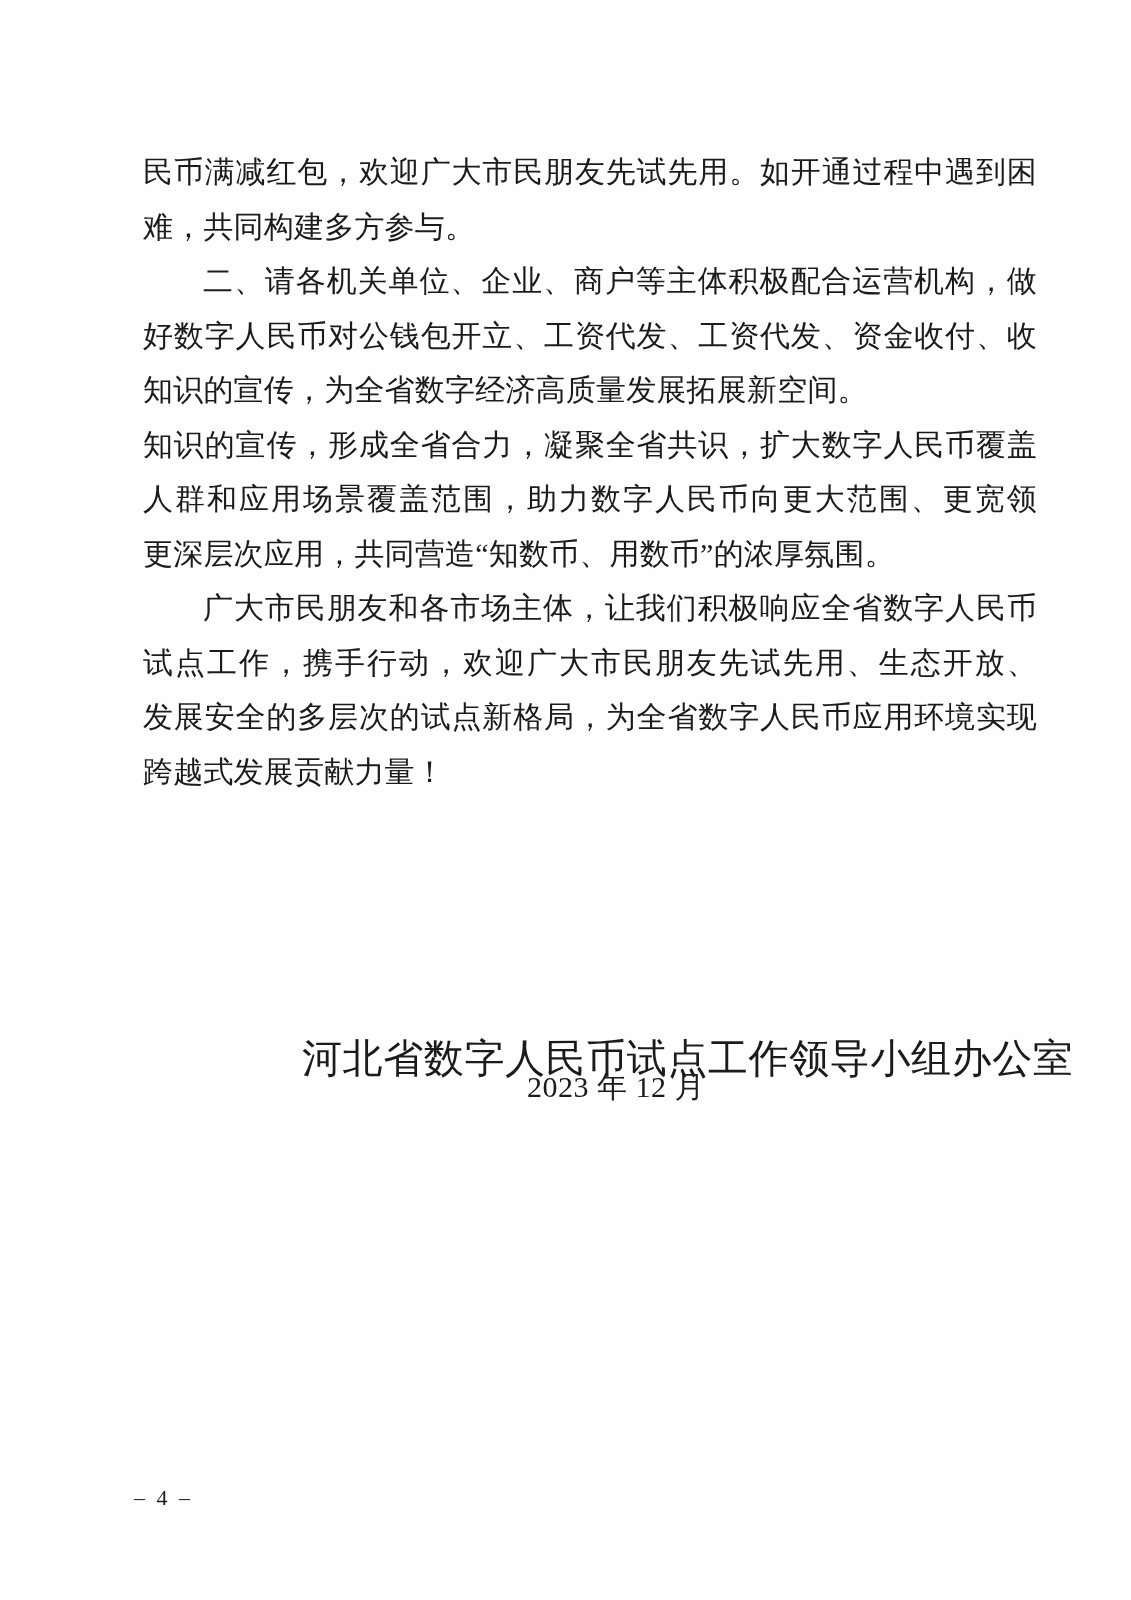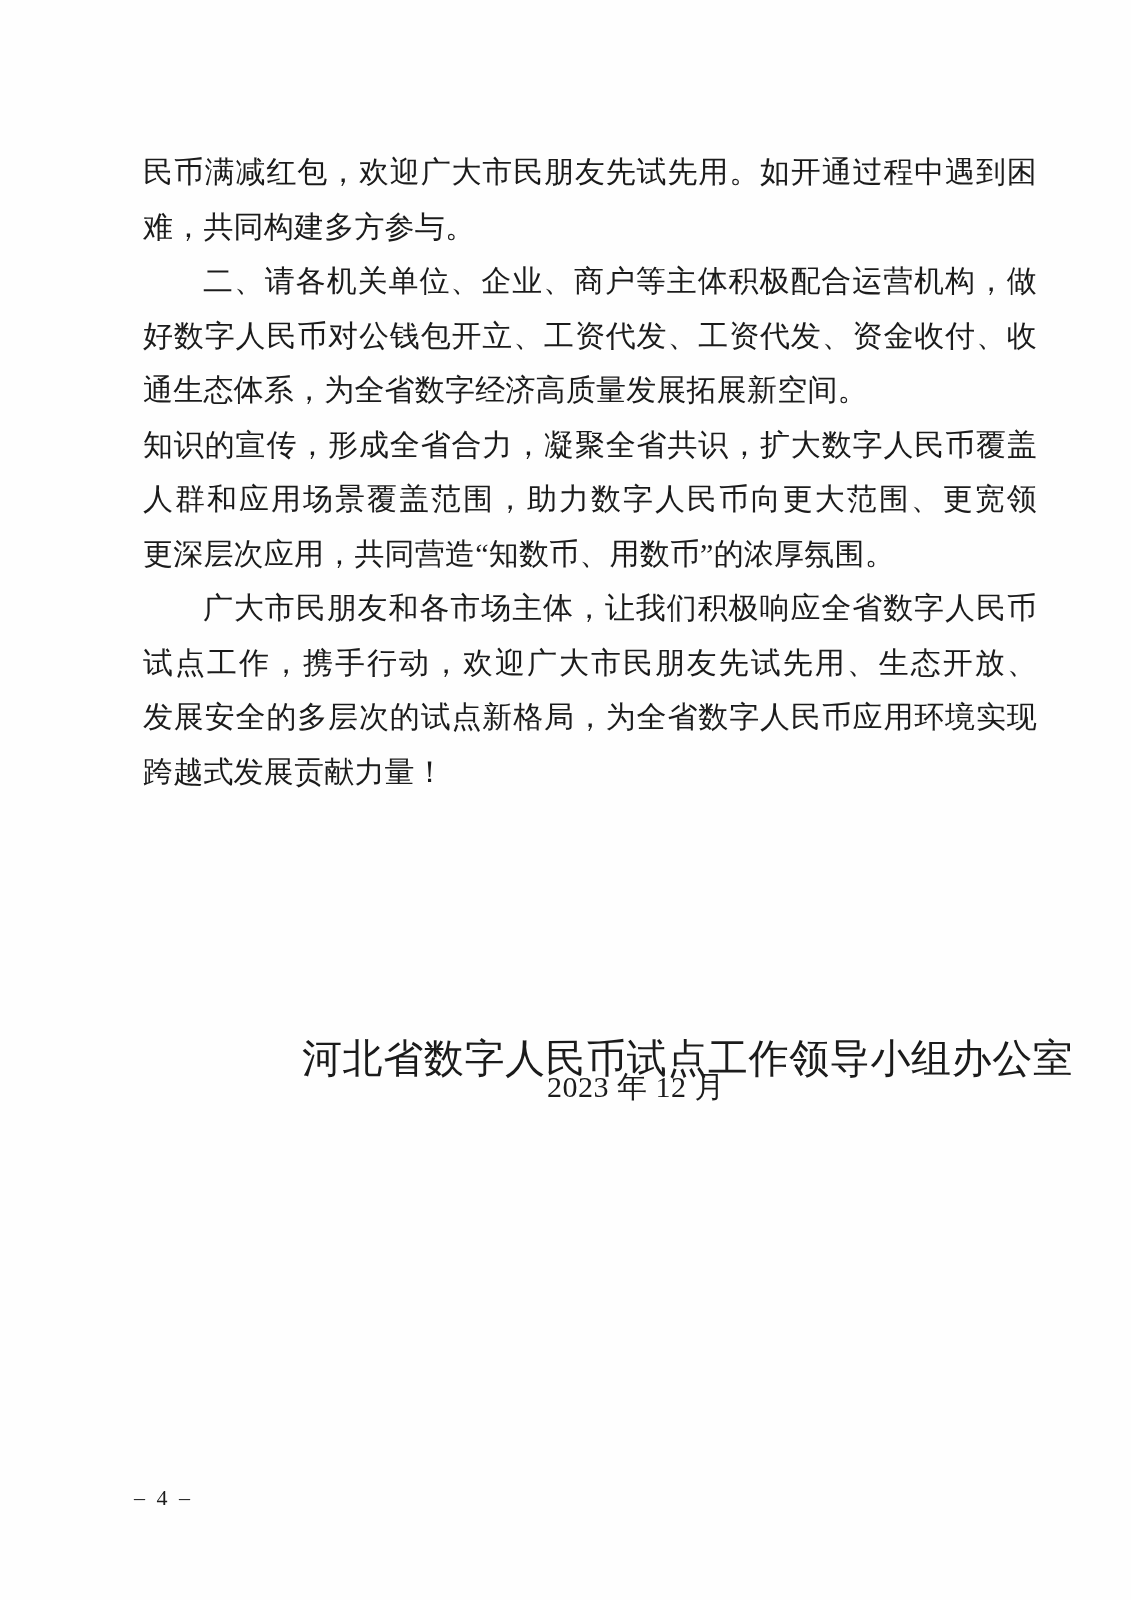--- a/index.html
+++ b/index.html
@@ -43,21 +43,21 @@
     position: absolute;
     left: 302px;
     top: 1037px;
     font-size: 40px;
     line-height: 44px;
     letter-spacing: 0.6px;
     white-space: nowrap;
   }
   .sig-date {
     position: absolute;
-    left: 547px;
+    left: 527px;
     top: 1065px;
     font-size: 30px;
     line-height: 44px;
     letter-spacing: 0.5px;
     white-space: nowrap;
     text-align: right;
   }
   .page-number {
     position: absolute;
     left: 134px;
@@ -70,21 +70,21 @@
 </head>
 <body>
 
 <div class="page">
 
   <div class="doc-body">
     <div class="line j">民币满减红包，欢迎广大市民朋友先试先用。如开通过程中遇到困</div>
     <div class="line">难，共同构建多方参与。</div>
     <div class="line j ind">二、请各机关单位、企业、商户等主体积极配合运营机构，做</div>
     <div class="line j">好数字人民币对公钱包开立、工资代发、工资代发、资金收付、收</div>
-    <div class="line">通生态体系，为全省数字经济高质量发展拓展新空间。</div>
+    <div class="line">知识的宣传，为全省数字经济高质量发展拓展新空间。</div>
     <div class="line j">知识的宣传，形成全省合力，凝聚全省共识，扩大数字人民币覆盖</div>
     <div class="line j">人群和应用场景覆盖范围，助力数字人民币向更大范围、更宽领域、</div>
     <div class="line">更深层次应用，共同营造“知数币、用数币”的浓厚氛围。</div>
     <div class="line j ind">广大市民朋友和各市场主体，让我们积极响应全省数字人民币</div>
     <div class="line j">试点工作，携手行动，欢迎广大市民朋友先试先用、生态开放、</div>
     <div class="line j">发展安全的多层次的试点新格局，为全省数字人民币应用环境实现</div>
     <div class="line">跨越式发展贡献力量！</div>
   </div>
 
   <div class="sig-org">河北省数字人民币试点工作领导小组办公室</div>

